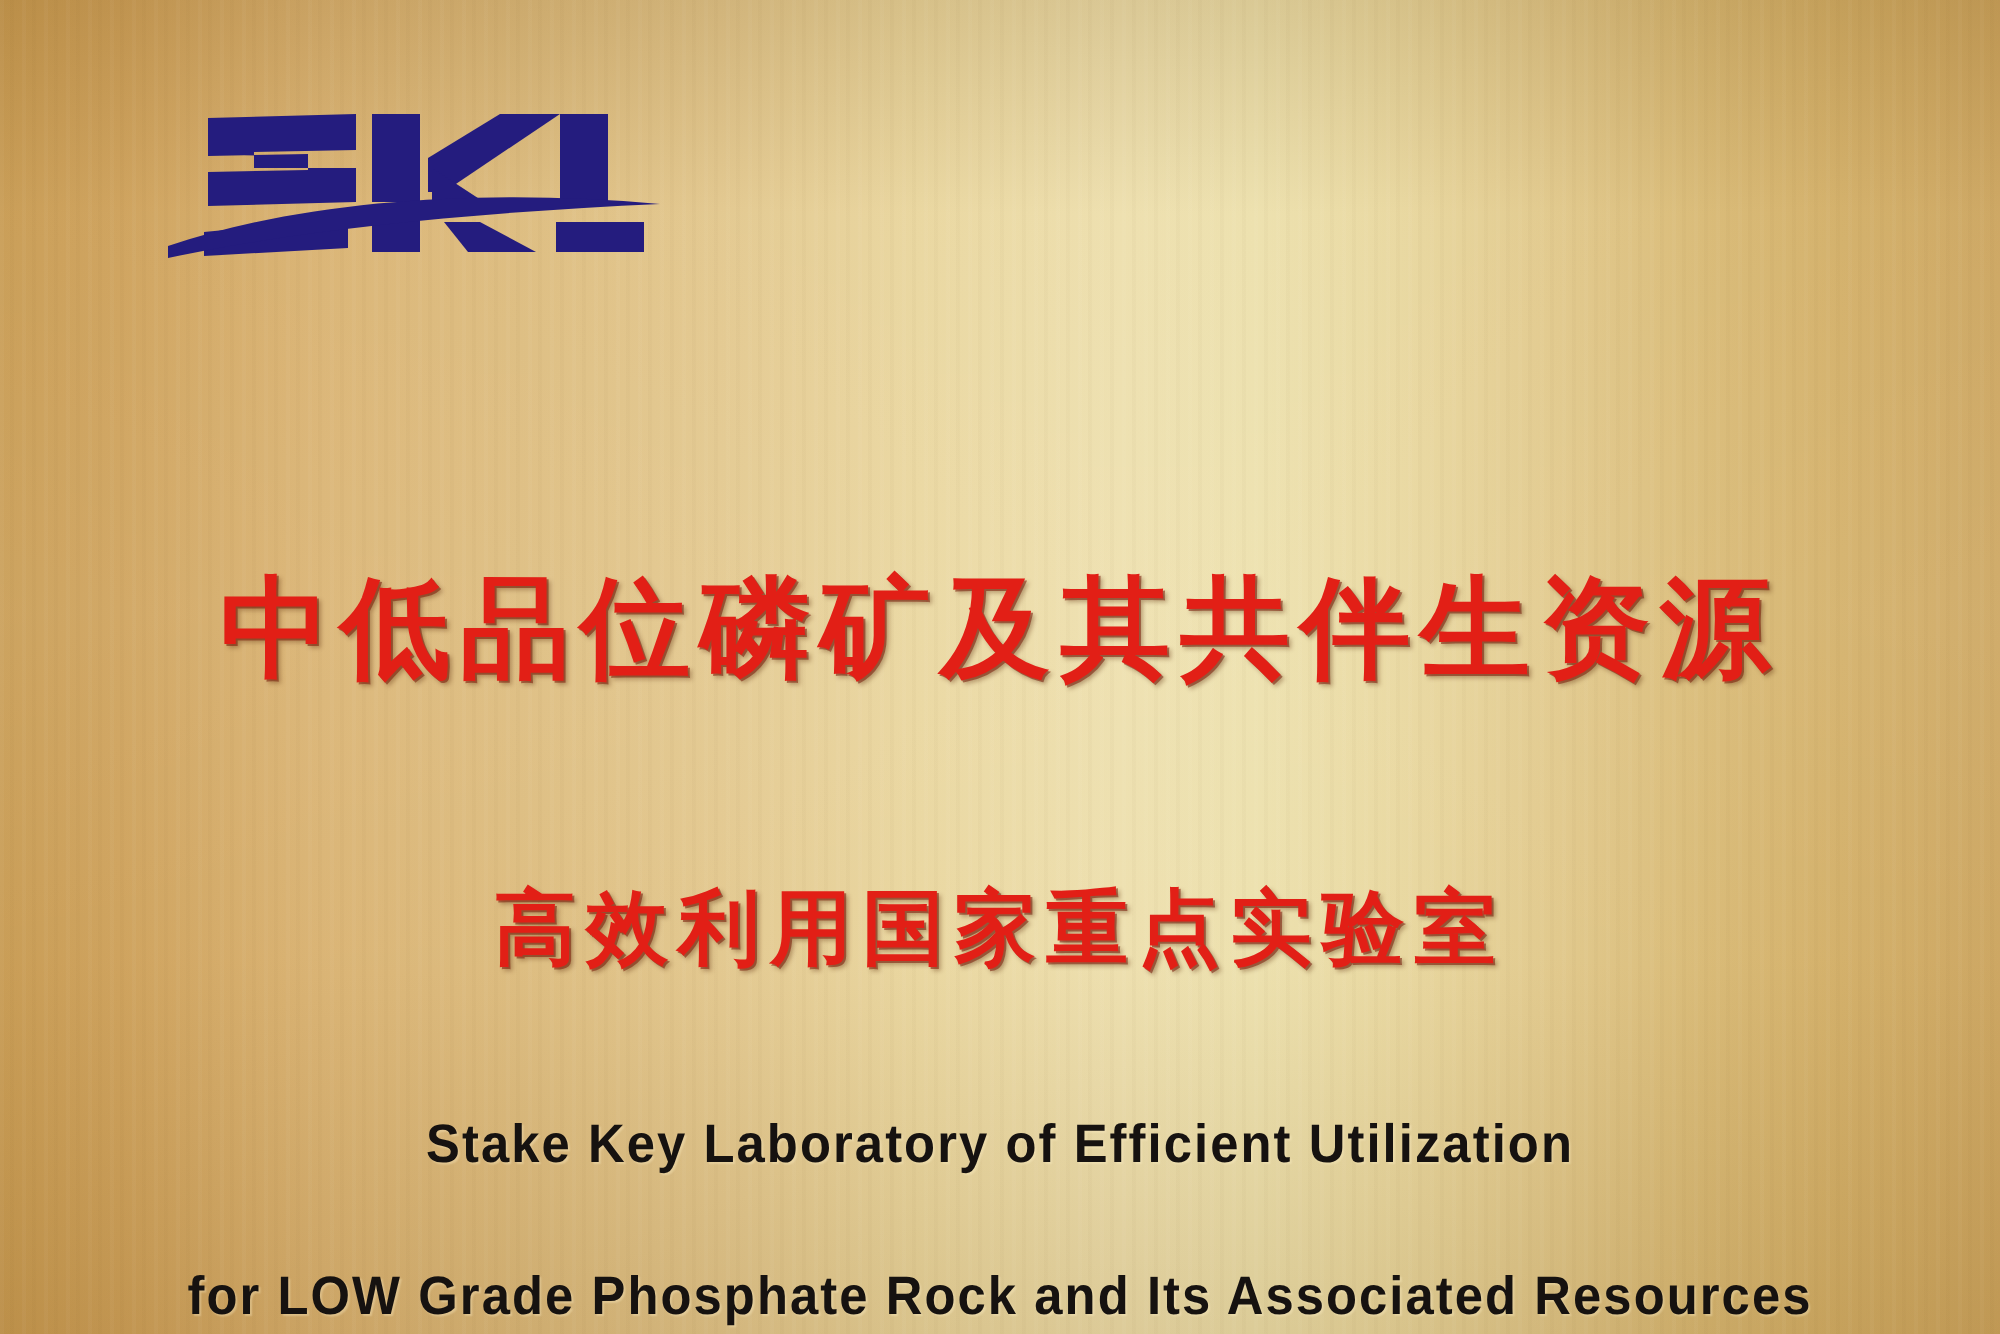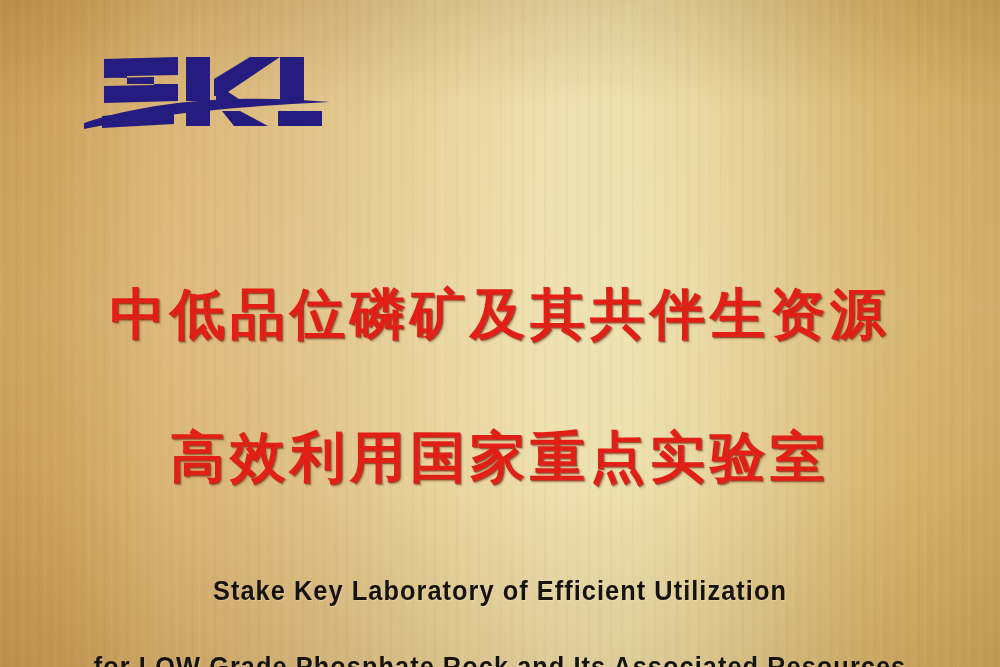--- a/index.html
+++ b/index.html
@@ -75,21 +75,21 @@
     text-align: center;
     color: #e21f16;
     font-family: "DejaVu Sans", "Liberation Sans", sans-serif;
     font-weight: 700;
     white-space: nowrap;
     text-shadow:
        1px 1px 0 rgba(120,25,10,0.55),
        2px 2px 2px rgba(90,40,10,0.35);
   }
   .cn-title-1 { top: 186px; font-size: 55px; letter-spacing: 5px; }
-  .cn-title-2 { top: 255px; font-size: 55px; letter-spacing: 5px; }
+  .cn-title-2 { top: 271px; font-size: 41px; letter-spacing: 5px; }
 
   .en-line {
     position: absolute;
     left: 0;
     width: 1000px;
     text-align: center;
     color: #161210;
     font-family: "Liberation Sans", "DejaVu Sans", sans-serif;
     font-weight: 700;
     white-space: nowrap;

